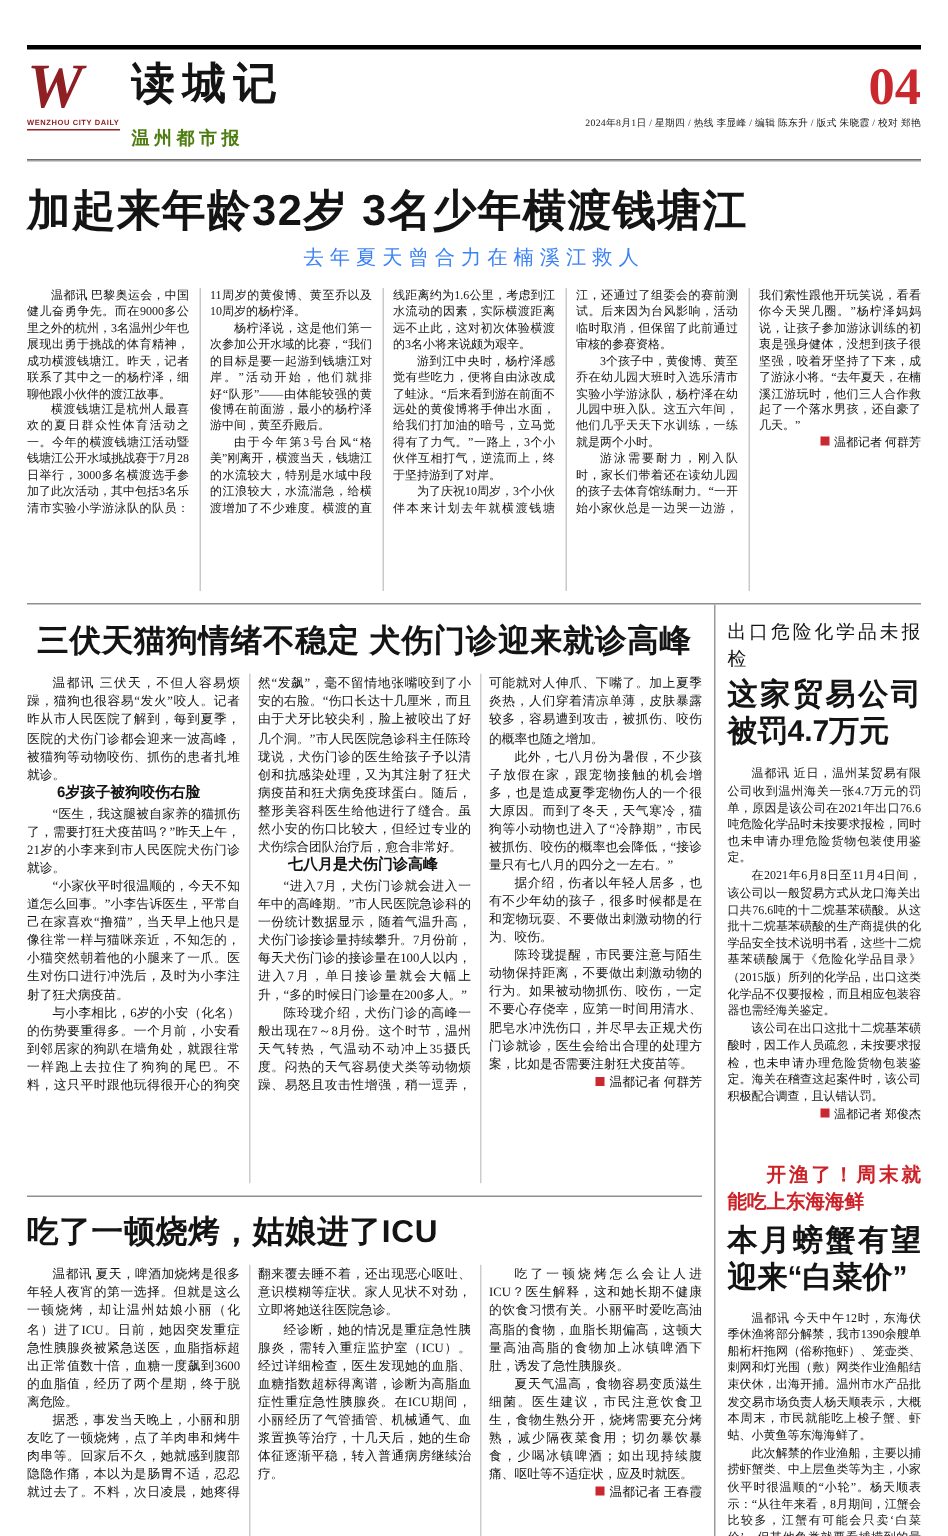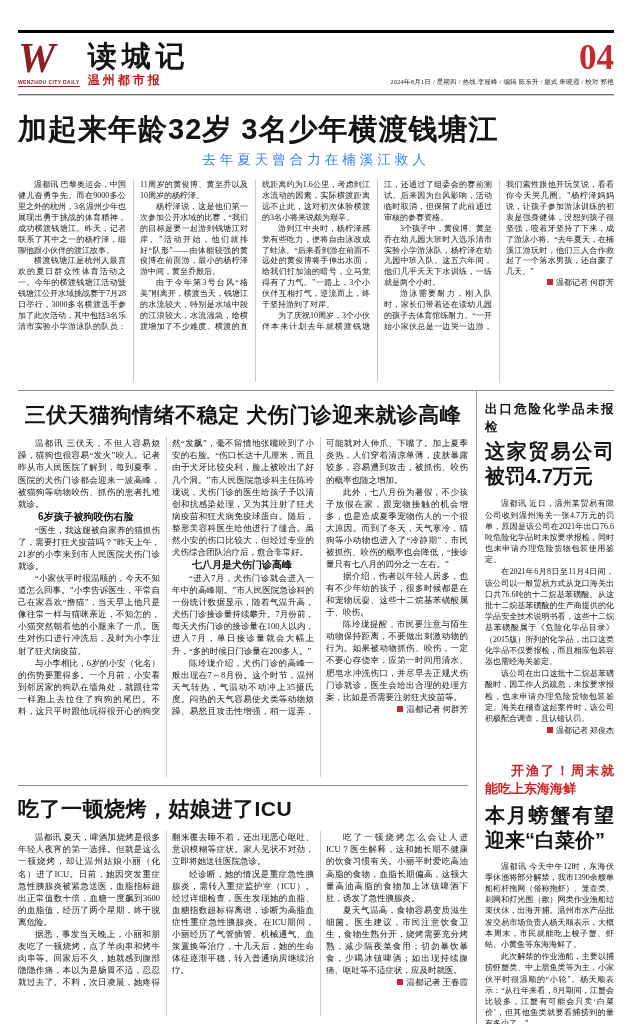--- a/index.html
+++ b/index.html
@@ -10,21 +10,21 @@
     padding: 30px 18px 0; overflow: hidden; position: relative;
   }
   
   .masthead { border-top: 3px solid #000; padding-top: 8px; display: flex; justify-content: space-between; align-items: flex-start; }
   .mast-left { display: flex; align-items: flex-start; gap: 8px; }
   .logo-block { display: flex; flex-direction: column; align-items: flex-start; }
   .logo-w { color: #8e2024; font-family: "Liberation Serif", serif; font-style: italic; font-weight: 900; font-size: 42px; line-height: 0.85; }
   .logo-sub { color: #8e2024; font-family: "Liberation Sans", sans-serif; font-weight: bold; font-size: 5px; letter-spacing: 0.4px; line-height: 1.25; margin-top: 2px; border-bottom: 1px solid #8e2024; padding-bottom: 1px; }
   .mast-titles { display: flex; flex-direction: column; }
   .section-title { font-size: 29px; font-weight: 600; letter-spacing: 5px; line-height: 1.05; }
-  .paper-name { color: #b91c1c; font-family: "Liberation Sans", sans-serif; font-weight: 900; font-size: 12px; letter-spacing: 3px; margin-top: 1px; }
+  .paper-name { color: #4d7c0f; font-family: "Liberation Sans", sans-serif; font-weight: 900; font-size: 12px; letter-spacing: 3px; margin-top: 13px; }
   .mast-right { display: flex; flex-direction: column; align-items: flex-end; }
   .page-number { color: #c8282e; font-family: "Liberation Serif", serif; font-weight: bold; font-size: 35px; line-height: 0.95; }
   .dateline { font-size: 6.5px; color: #222; margin-top: 4px; letter-spacing: 0.2px; }
   .mast-rule { height: 2px; background: #6f6f6f; margin-top: 5px; border-bottom: 1px solid #cfcfcf; }
 
   
   .main-headline { font-family: "Liberation Sans", sans-serif; font-weight: 900; font-size: 29px; letter-spacing: 1px; margin-top: 18px; line-height: 1.1; }
   .main-subhead { text-align: center; font-size: 13.5px; color: #3b82f6; letter-spacing: 4px; margin-top: 5px; }
   .main-body { margin-top: 11px; height: 202px; column-count: 5; column-gap: 14px; column-rule: 1px solid #c9c9c9; font-size: 8px; line-height: 1.36; text-align: justify; overflow: hidden; }
   p.para { margin: 0; text-indent: 2em; }
@@ -35,21 +35,21 @@
   .left-zone { width: 458px; padding-right: 8px; }
   .right-zone { flex: 1; border-left: 1px solid #999; padding-left: 8px; font-size: 8px; line-height: 1.4; text-align: justify; }
 
   .a2-headline { font-family: "Liberation Sans", sans-serif; font-weight: 900; font-size: 21px; text-align: center; margin: 10px 0 8px; letter-spacing: 0.5px; }
   .a2-body { height: 340px; column-count: 3; column-gap: 12px; column-rule: 1px solid #ccc; font-size: 8.5px; line-height: 1.42; text-align: justify; overflow: hidden; }
   .subhead { font-family: "Liberation Sans", sans-serif; font-weight: bold; font-size: 10px; text-indent: 0; margin: 8px 0 4px; }
 
   .a4-headline { font-family: "Liberation Sans", sans-serif; font-weight: 900; font-size: 21px; margin: 9px 0 8px; letter-spacing: 0.5px; }
   .a4-body { height: 185px; column-count: 3; column-gap: 12px; column-rule: 1px solid #ccc; font-size: 8.5px; line-height: 1.42; text-align: justify; overflow: hidden; }
 
-  .a3-kicker { font-family: "Liberation Sans", sans-serif; font-weight: bold; font-size: 12.5px; margin-top: 10px; letter-spacing: 0.5px; }
+  .a3-kicker { font-family: "Liberation Sans", sans-serif; font-weight: normal; font-size: 12.5px; margin-top: 10px; letter-spacing: 0.5px; }
   .a3-headline { font-family: "Liberation Sans", sans-serif; font-weight: 900; font-size: 20px; line-height: 1.25; margin: 3px 0 9px; }
   .a5-kicker { color: #cc2227; font-family: "Liberation Sans", sans-serif; font-weight: bold; font-size: 13px; line-height: 1.4; text-indent: 2em; margin-top: 26px; }
   .a5-headline { font-family: "Liberation Sans", sans-serif; font-weight: 900; font-size: 20px; line-height: 1.25; margin: 4px 0 8px; }
   .right-zone .para { margin-bottom: 1px; }
 
   .byline { text-align: right; text-indent: 0; margin-top: 3px; white-space: nowrap; }
   .byline-sq { display: inline-block; width: 6px; height: 6px; background: #c8282e; margin-right: 3px; }
 </style>
 </head>
 <body>
@@ -101,21 +101,21 @@
         <div class="a2-body">
           <p class="para">温都讯 三伏天，不但人容易烦躁，猫狗也很容易“发火”咬人。记者昨从市人民医院了解到，每到夏季，医院的犬伤门诊都会迎来一波高峰，被猫狗等动物咬伤、抓伤的患者扎堆就诊。</p>
           <p class="para subhead">6岁孩子被狗咬伤右脸</p>
           <p class="para">“医生，我这腿被自家养的猫抓伤了，需要打狂犬疫苗吗？”昨天上午，21岁的小李来到市人民医院犬伤门诊就诊。</p>
           <p class="para">“小家伙平时很温顺的，今天不知道怎么回事。”小李告诉医生，平常自己在家喜欢“撸猫”，当天早上他只是像往常一样与猫咪亲近，不知怎的，小猫突然朝着他的小腿来了一爪。医生对伤口进行冲洗后，及时为小李注射了狂犬病疫苗。</p>
           <p class="para">与小李相比，6岁的小安（化名）的伤势要重得多。一个月前，小安看到邻居家的狗趴在墙角处，就跟往常一样跑上去拉住了狗狗的尾巴。不料，这只平时跟他玩得很开心的狗突然“发飙”，毫不留情地张嘴咬到了小安的右脸。“伤口长达十几厘米，而且由于犬牙比较尖利，脸上被咬出了好几个洞。”市人民医院急诊科主任陈玲珑说，犬伤门诊的医生给孩子予以清创和抗感染处理，又为其注射了狂犬病疫苗和狂犬病免疫球蛋白。随后，整形美容科医生给他进行了缝合。虽然小安的伤口比较大，但经过专业的犬伤综合团队治疗后，愈合非常好。</p>
           <p class="para subhead">七八月是犬伤门诊高峰</p>
           <p class="para">“进入7月，犬伤门诊就会进入一年中的高峰期。”市人民医院急诊科的一份统计数据显示，随着气温升高，犬伤门诊接诊量持续攀升。7月份前，每天犬伤门诊的接诊量在100人以内，进入7月，单日接诊量就会大幅上升，“多的时候日门诊量在200多人。”</p>
           <p class="para">陈玲珑介绍，犬伤门诊的高峰一般出现在7～8月份。这个时节，温州天气转热，气温动不动冲上35摄氏度。闷热的天气容易使犬类等动物烦躁、易怒且攻击性增强，稍一逗弄，可能就对人伸爪、下嘴了。加上夏季炎热，人们穿着清凉单薄，皮肤暴露较多，容易遭到攻击，被抓伤、咬伤的概率也随之增加。</p>
           <p class="para">此外，七八月份为暑假，不少孩子放假在家，跟宠物接触的机会增多，也是造成夏季宠物伤人的一个很大原因。而到了冬天，天气寒冷，猫狗等小动物也进入了“冷静期”，市民被抓伤、咬伤的概率也会降低，“接诊量只有七八月的四分之一左右。”</p>
-          <p class="para">据介绍，伤者以年轻人居多，也有不少年幼的孩子，很多时候都是在和宠物玩耍、这些十二烷基苯磺酸属于、咬伤。</p>
+          <p class="para">据介绍，伤者以年轻人居多，也有不少年幼的孩子，很多时候都是在和宠物玩耍、不要做出刺激动物的行为、咬伤。</p>
           <p class="para">陈玲珑提醒，市民要注意与陌生动物保持距离，不要做出刺激动物的行为。如果被动物抓伤、咬伤，一定不要心存侥幸，应第一时间用清水、肥皂水冲洗伤口，并尽早去正规犬伤门诊就诊，医生会给出合理的处理方案，比如是否需要注射狂犬疫苗等。</p>
           <p class="para byline"><span class="byline-sq"></span><span>温都记者 何群芳</span></p>
         </div>
       </div>
 
       <div class="hrule"></div>
 
       <div>
         <h2 class="a4-headline">吃了一顿烧烤，姑娘进了ICU</h2>
         <div class="a4-body">

